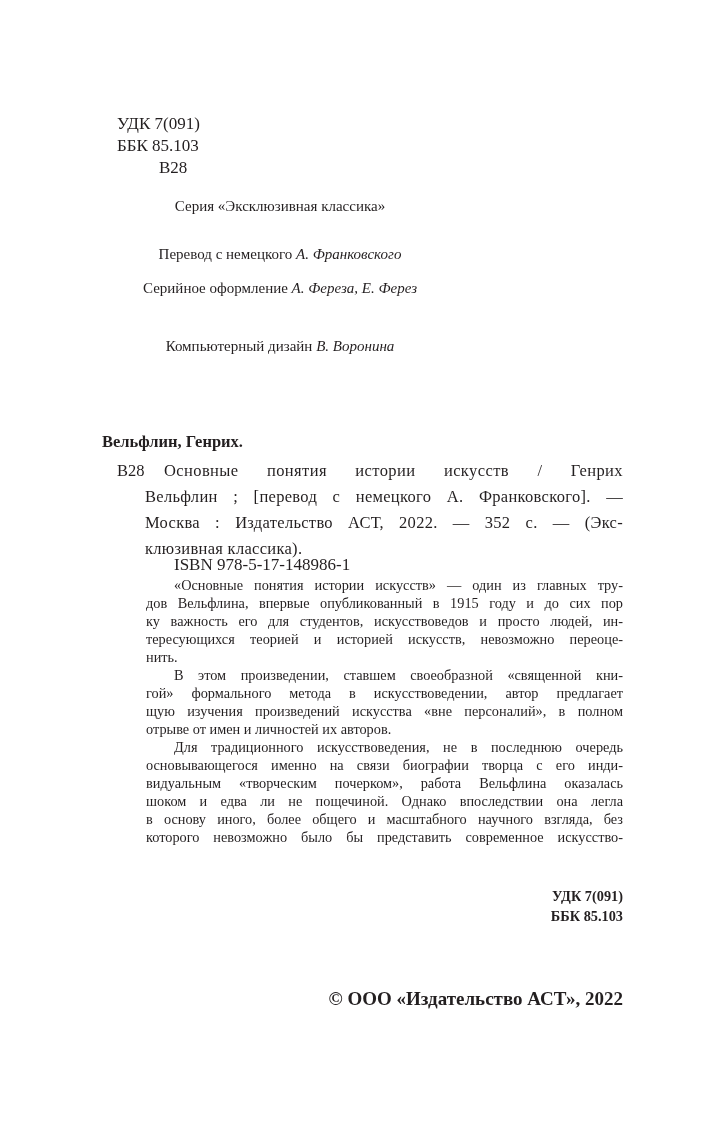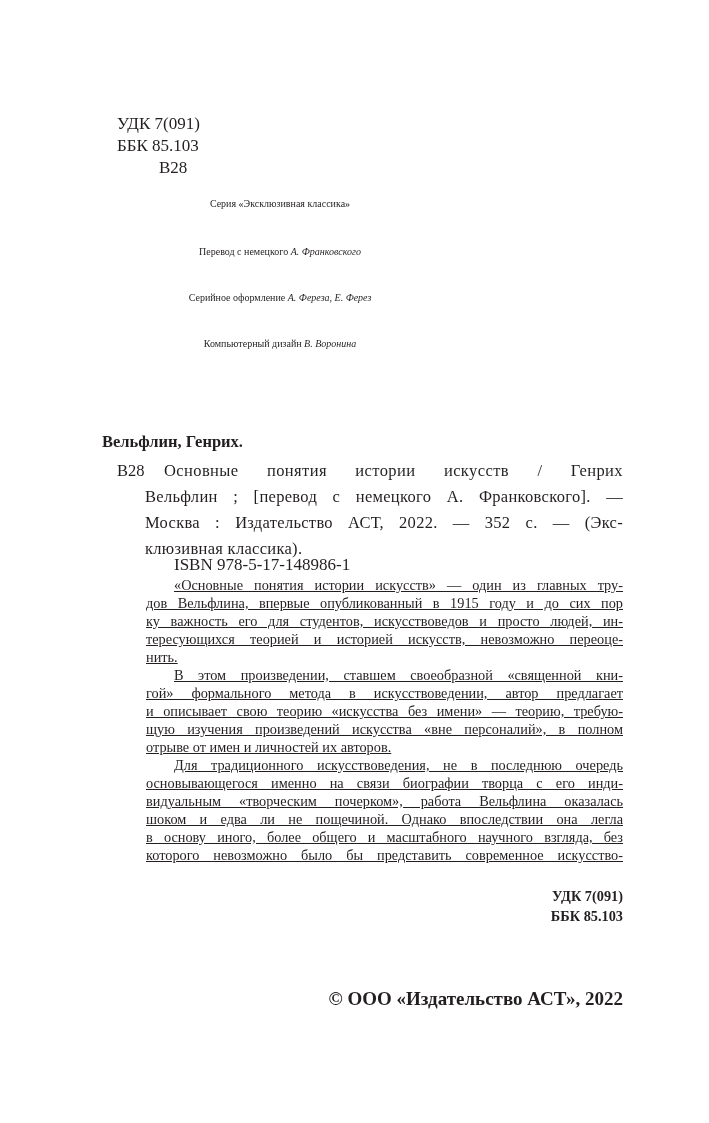--- a/index.html
+++ b/index.html
@@ -4,34 +4,34 @@
 <style>
   html, body { margin: 0; padding: 0; background: #ffffff; }
   body {
     width: 709px; height: 1123px; position: relative; overflow: hidden;
     font-family: "Liberation Serif", "DejaVu Serif", serif;
     color: #231f20;
   }
   .abs { position: absolute; white-space: nowrap; }
   .codes { left: 117px; top: 113px; font-size: 17px; line-height: 22px; }
   .codes .indent { padding-left: 42px; }
-  .credit { left: 0; width: 560px; text-align: center; font-size: 10px; }
+  .credit { left: 0; width: 560px; text-align: center; font-size: 15px; }
   .credit i { }
   .author { left: 102px; top: 432px; font-size: 16.5px; font-weight: bold; }
   .biblio {
     left: 117px; top: 458px; width: 506px; font-size: 16.5px; line-height: 26px;
     white-space: normal;
   }
   .biblio .row { display: flex; white-space: nowrap; }
   .biblio .code { width: 28px; }
   .biblio .first { flex: 1; text-align: justify; text-align-last: justify; letter-spacing: 0.4px; padding-left: 19px; }
   .biblio .cont { padding-left: 28px; text-align: justify; text-align-last: justify; letter-spacing: 0.3px; }
   .biblio .cont.last { text-align-last: left; }
   .isbn { left: 174px; top: 555px; font-size: 17px; }
-  .abstract { left: 146px; width: 477px; top: 576px; font-size: 14.3px; line-height: 18px; white-space: normal; text-decoration: underline; }
+  .abstract { left: 146px; width: 477px; top: 576px; font-size: 14.3px; line-height: 18px; white-space: normal; }
   .abstract p { margin: 0; }
   .abstract .ln { display: block; text-align: justify; text-align-last: justify; white-space: nowrap; }
   .abstract .ln.end { text-align-last: left; }
   .abstract .ln.ind { padding-left: 28px; }
   .codes-right { right: 86px; top: 886px; font-size: 14.3px; font-weight: bold; line-height: 20px; text-align: right; }
   .copyright { right: 86px; top: 988px; font-size: 19px; font-weight: bold; }
 </style>
 </head>
 <body>
 
@@ -40,21 +40,21 @@
   <div>ББК 85.103</div>
   <div class="indent">В28</div>
 </div>
 
 <div class="abs credit" style="top:198px;">
   <span>Серия «Эксклюзивная классика»</span>
 </div>
 <div class="abs credit" style="top:246px;">
   <span>Перевод с немецкого </span><i>А. Франковского</i>
 </div>
-<div class="abs credit" style="top:292px;">
+<div class="abs credit" style="top:280px;">
   <span>Серийное оформление </span><i>А. Фереза, Е. Ферез</i>
 </div>
 <div class="abs credit" style="top:338px;">
   <span>Компьютерный дизайн </span><i>В. Воронина</i>
 </div>
 
 <div class="abs author">Вельфлин, Генрих.</div>
 
 <div class="abs biblio">
   <div class="row">
@@ -72,21 +72,20 @@
   <p>
     <span class="ln ind">«Основные понятия истории искусств» — один из главных тру-</span>
     <span class="ln">дов Вельфлина, впервые опубликованный в 1915 году и до сих пор</span>
     <span class="ln">ку важность его для студентов, искусствоведов и просто людей, ин-</span>
     <span class="ln">тересующихся теорией и историей искусств, невозможно переоце-</span>
     <span class="ln end">нить.</span>
   </p>
   <p>
     <span class="ln ind">В этом произведении, ставшем своеобразной «священной кни-</span>
     <span class="ln">гой» формального метода в искусствоведении, автор предлагает</span>
-    <span class="ln">и описывает свою теорию «искусства без имени» — теорию, требую-</span>
     <span class="ln">щую изучения произведений искусства «вне персоналий», в полном</span>
     <span class="ln end">отрыве от имен и личностей их авторов.</span>
   </p>
   <p>
     <span class="ln ind">Для традиционного искусствоведения, не в последнюю очередь</span>
     <span class="ln">основывающегося именно на связи биографии творца с его инди-</span>
     <span class="ln">видуальным «творческим почерком», работа Вельфлина оказалась</span>
     <span class="ln">шоком и едва ли не пощечиной. Однако впоследствии она легла</span>
     <span class="ln">в основу иного, более общего и масштабного научного взгляда, без</span>
     <span class="ln">которого невозможно было бы представить современное искусство-</span>

